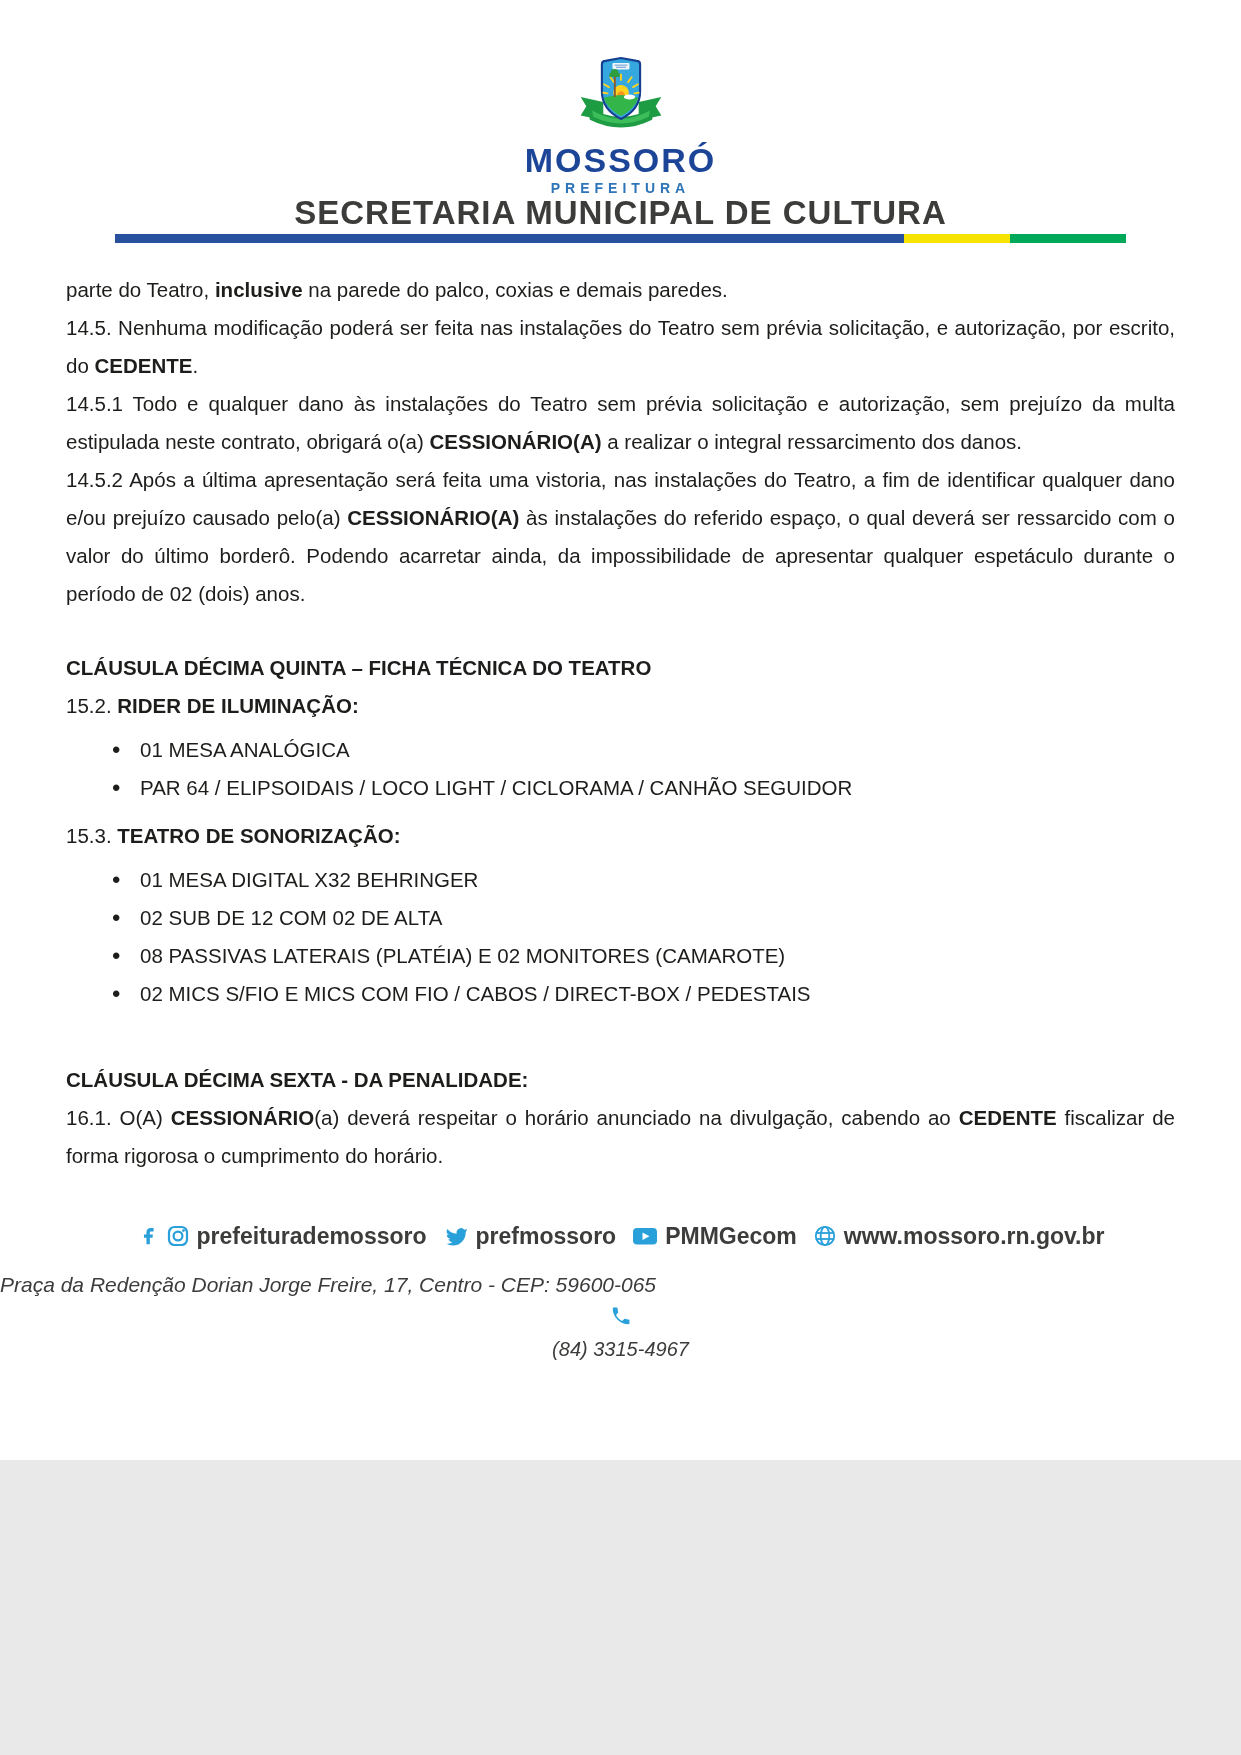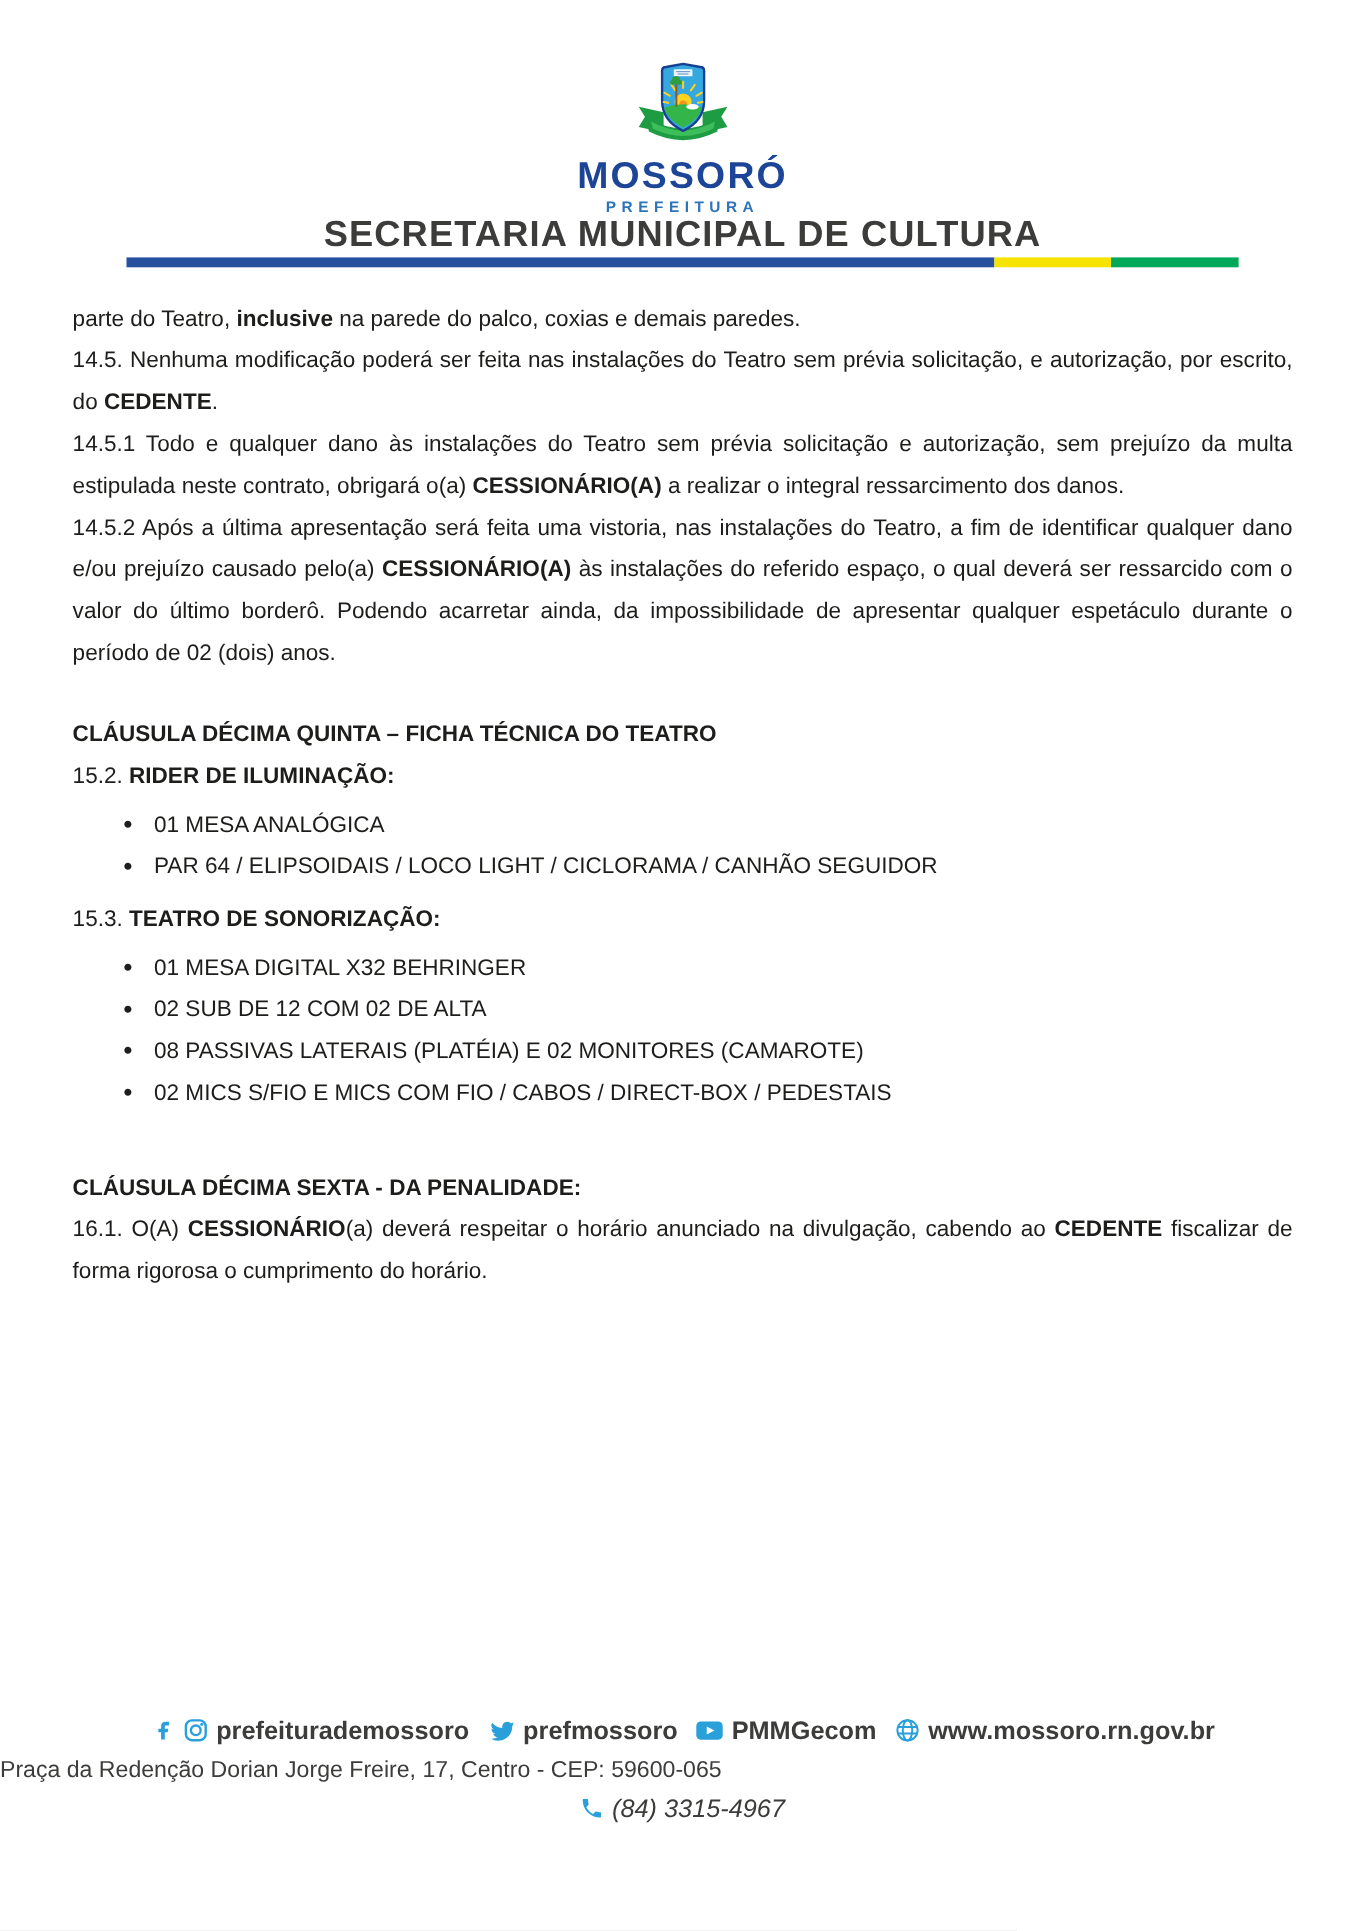--- a/index.html
+++ b/index.html
@@ -1,17 +1,17 @@
 <!DOCTYPE html>
 <html lang="pt-BR"><head>
 <meta charset="utf-8">
 <style>
   html,body{margin:0;padding:0;background:#e9e9e9;}
   .page{
-    width:1241px;height:1755px;position:relative;background:#ffffff;
+    width:1241px;height:1460px;position:relative;background:#ffffff;
     margin:0 auto;overflow:hidden;
     font-family:"Liberation Sans","DejaVu Sans",sans-serif;
     color:var(--text,#1d1d1b);
   }
   
   header{text-align:center;padding-top:52px;}
   .crest{width:92px;height:90px;display:block;margin:0 auto;}
   .brand{font-size:34px;font-weight:800;color:var(--brand-blue,#1c4598);
          letter-spacing:2px;line-height:36px;}
   .brand-sub{font-size:14px;font-weight:600;color:var(--brand-light-blue,#2e74b9);
@@ -33,23 +33,23 @@
   .doc-li::before{content:"\2022";position:absolute;left:46px;top:0;font-size:24px;}
   
   footer{position:absolute;left:0;right:0;bottom:96px;text-align:left;color:#3c3c3b;}
   .social{display:flex;justify-content:center;align-items:center;gap:8px;
           font-weight:bold;font-size:23px;line-height:32px;color:#3c3c3b;}
   .social .grp{display:flex;align-items:center;gap:7px;}
   .social .grp + .grp{margin-left:8px;}
   .icon{display:inline-flex;align-items:center;justify-content:center;
         color:var(--footer-icon-blue,#29a0da);}
   .icon svg{display:block;}
-  .addr{font-size:21px;line-height:28px;margin-top:6px;}
+  .addr{font-style:italic;font-size:21px;line-height:28px;margin-top:19px;}
   .phone{display:flex;justify-content:center;align-items:center;gap:7px;
-         font-style:italic;font-size:23px;line-height:30px;margin-top:6px;}
+         font-style:italic;font-size:20px;line-height:30px;margin-top:6px;flex-direction:column;}
 </style>
 </head>
 <body>
 
 <div class="page" data-name="document-page" style="--text: #1d1d1b; --brand-blue: #1c4598; --brand-light-blue: #2e74b9; --header-bar-blue: #27519f; --header-bar-yellow: #f6e400; --header-bar-green: #00a859; --footer-icon-blue: #29a0da;">
 
   <header data-name="letterhead">
 
     <svg class="crest" viewBox="0 0 130 120" data-name="mossoro-crest-logo" aria-hidden="true">
 

